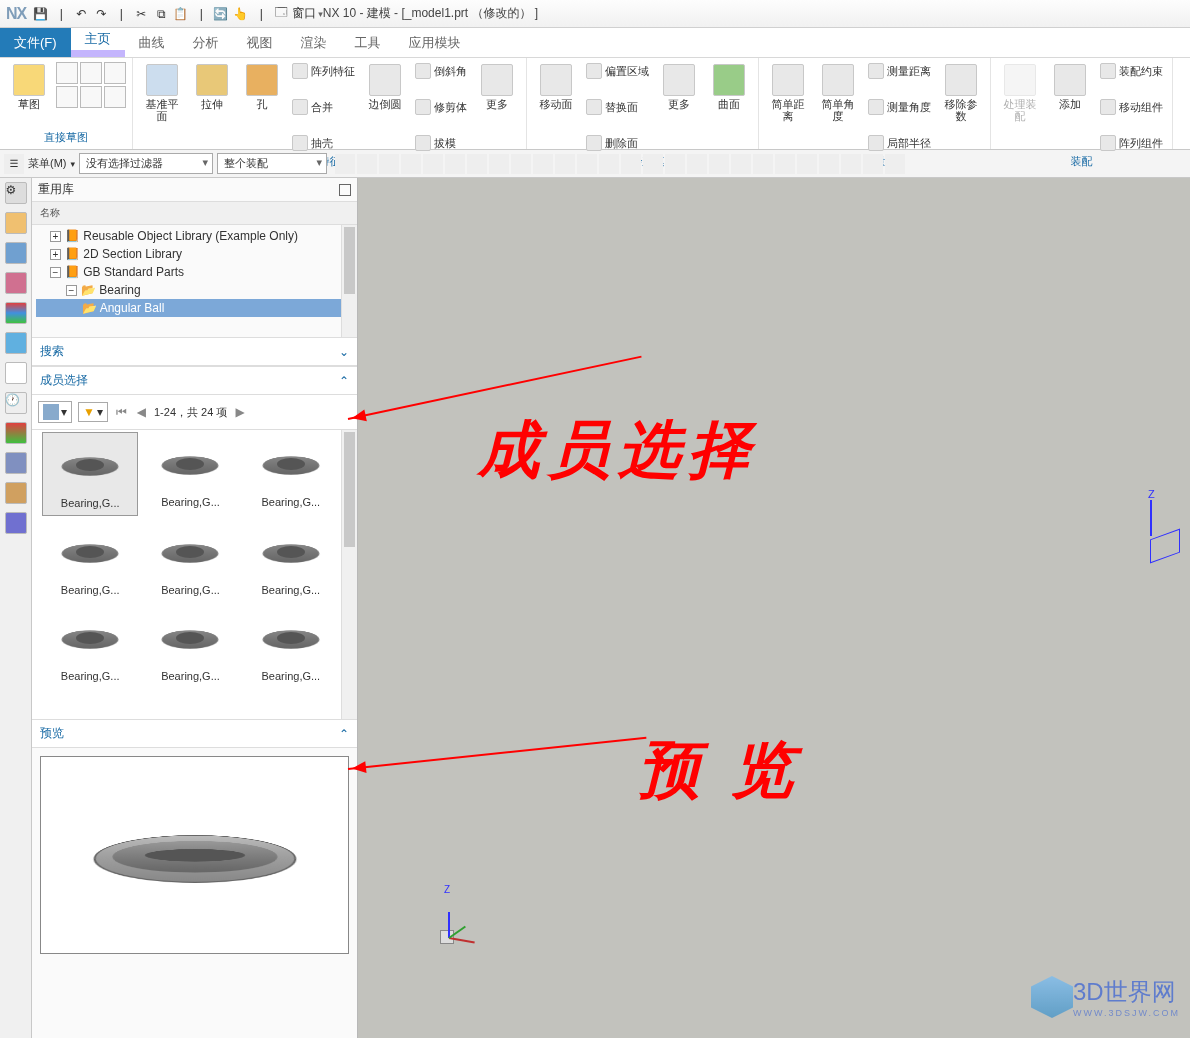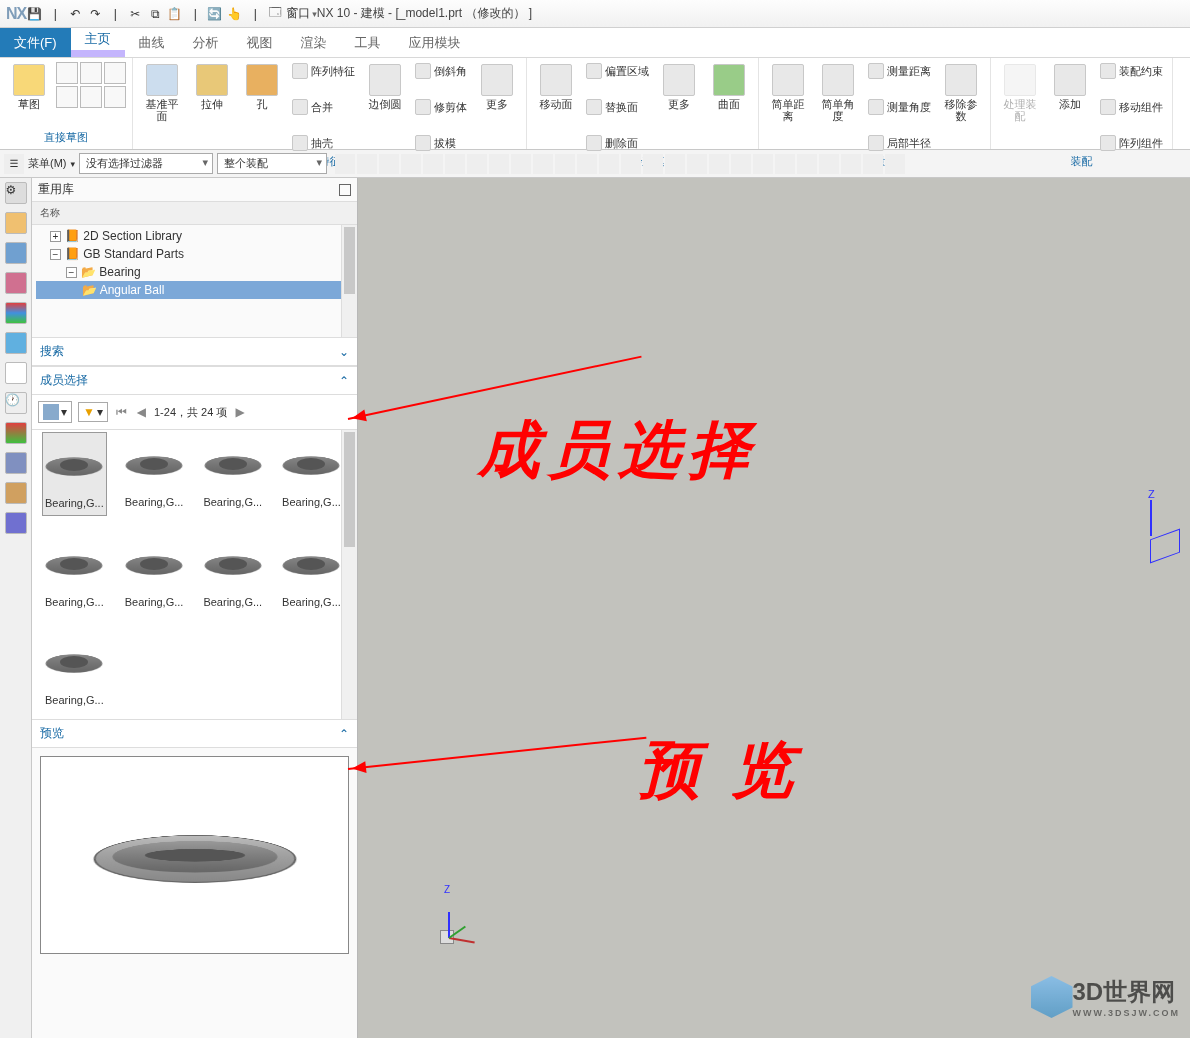--- a/index.html
+++ b/index.html
@@ -1,18 +1,18 @@
 <!DOCTYPE html>
 <html><head>
 <meta charset="utf-8">
 <style>
 *{box-sizing:border-box;margin:0;padding:0;font-family:"Microsoft YaHei","SimSun",sans-serif}
 body{width:1190px;height:1038px;background:#bbb;overflow:hidden;font-size:12px;color:#333}
 .titlebar{height:28px;background:linear-gradient(#fdfdfd,#f1f1f1);display:flex;align-items:center;padding:0 6px;border-bottom:1px solid #d0d0d0}
-.nx-logo{font-weight:bold;color:#7f9db9;font-size:16px;letter-spacing:-1px;margin-right:0}
+.nx-logo{font-weight:bold;color:#7f9db9;font-size:16px;letter-spacing:-1px;margin-right:6px}
 .qat{display:flex;align-items:center;gap:2px}
 .qat .ico{width:18px;height:18px;display:flex;align-items:center;justify-content:center;font-size:12px}
 .title-text{flex:1;text-align:left;color:#444;padding-right:6px}
 .menubar{height:30px;background:#fff;display:flex;align-items:stretch;border-bottom:1px solid #d8d8d8}
 .file-btn{background:#237bb8;color:#fff;padding:0 14px;display:flex;align-items:center;font-size:13px}
 .tab{padding:0 14px;display:flex;align-items:center;color:#666;font-size:13px;cursor:pointer}
 .tab.active{color:#1a6ba5;border-bottom:7px solid #c4b5fd;background:#fff}
 .ribbon{height:92px;background:#fff;display:flex;align-items:stretch;border-bottom:1px solid #c8c8c8}
 .rgroup{border-right:1px solid #e4e4e4;padding:4px 6px 2px;display:flex;flex-direction:column;justify-content:space-between}
 .rgroup-body{display:flex;align-items:flex-start;gap:4px;flex:1}
@@ -41,41 +41,41 @@
 .tree-row.sel{background:#7ca8d8;color:#fff}
 .tree-row .tog{display:inline-block;width:11px;height:11px;border:1px solid #999;text-align:center;line-height:9px;font-size:10px;margin-right:4px;background:#fff;color:#333}
 .fld{color:#d8a038}
 .scroll-v{position:absolute;right:0;top:0;bottom:0;width:16px;background:#f0f0f0;border-left:1px solid #ddd}
 .scroll-v .thumb{background:#c8c8c8;height:60%;margin:10% 2px}
 .sect-hdr{padding:5px 8px;color:#1a6ba5;font-size:12px;border-top:1px solid #ddd;border-bottom:1px solid #ddd;display:flex;justify-content:space-between;align-items:center;background:#fff}
 .member-bar{padding:6px;display:flex;align-items:center;gap:6px;background:#fff}
 .ddbtn{border:1px solid #aaa;padding:2px 4px;display:flex;align-items:center;gap:2px;background:#fff}
 .navbtn{color:#888;font-size:12px;padding:0 2px}
 .grid-wrap{flex:0 0 290px;overflow:hidden;position:relative;background:#fff;border-top:1px solid #ddd}
-.grid{display:grid;grid-template-columns:repeat(4,1fr);gap:16px;padding:2px 18px 2px 10px}
+.grid{display:grid;grid-template-columns:repeat(3,1fr);gap:4px;padding:2px 18px 2px 10px}
 .cell{display:flex;flex-direction:column;align-items:center;padding:6px 2px;cursor:pointer}
 .cell.sel{background:#e8e8e8;border:1px solid #999}
 .bearing{width:56px;height:36px;position:relative;margin:8px 0 14px}
 .br-outer{position:absolute;inset:0;border-radius:50%/50%;background:linear-gradient(#888,#666);transform:perspective(100px) rotateX(60deg)}
 .br-inner{position:absolute;inset:12px 14px;border-radius:50%;background:#555}
 .cell span{font-size:11px;color:#333;white-space:nowrap;overflow:hidden;text-overflow:ellipsis;max-width:78px}
 .preview-box{margin:8px;border:1px solid #888;height:198px;display:flex;align-items:center;justify-content:center;background:#fff}
 .big-bearing{width:200px;height:110px;position:relative}
 .bb-o{position:absolute;inset:0;border-radius:50%;background:linear-gradient(#bbb,#888);transform:perspective(300px) rotateX(65deg);border:2px solid #666}
 .bb-m{position:absolute;inset:18px;border-radius:50%;background:linear-gradient(#999,#666);transform:perspective(300px) rotateX(65deg)}
 .bb-i{position:absolute;inset:40px 50px;border-radius:50%;background:#555;transform:perspective(300px) rotateX(65deg)}
 .viewport{flex:1;background:#c2c2bd;position:relative}
 .annot{position:absolute;font-family:"KaiTi","STKaiti",cursive;color:#ff0000;font-size:62px;font-weight:bold;letter-spacing:8px;font-style:italic}
 .arrow{position:absolute;height:2px;background:#ff0000;transform-origin:left center}
 .arrow:before{content:"";position:absolute;left:-2px;top:-5px;border:6px solid transparent;border-right:14px solid #ff0000}
 .triad{position:absolute;bottom:90px;left:70px;width:50px;height:50px}
 .triad .ax{position:absolute;left:20px;bottom:10px;width:2px;height:26px;transform-origin:bottom}
 .triad .cube{position:absolute;left:12px;bottom:4px;width:14px;height:14px;background:#ddd;border:1px solid #888}
 .csys{position:absolute;right:10px;top:310px;color:#3030ff;font-size:11px}
-.watermark{position:absolute;right:10px;bottom:20px;color:#000000;opacity:.6;font-size:24px;font-weight:bold;display:flex;align-items:center;}
+.watermark{position:absolute;right:10px;bottom:20px;color:#1d4ed8;opacity:.6;font-size:24px;font-weight:normal;display:flex;align-items:center;}
 .watermark .hex{width:42px;height:42px;background:linear-gradient(#6bf,#28c);clip-path:polygon(50% 0,100% 25%,100% 75%,50% 100%,0 75%,0 25%)}
 .watermark small{display:block;font-size:9px;letter-spacing:2px;opacity:.8}
 .grid-sketch{display:grid;grid-template-columns:repeat(3,22px);grid-template-rows:repeat(2,22px);gap:2px}
 .grid-sketch div{border:1px solid #bbb;background:#f8f8f8}
 </style>
 </head>
 <body>
 
 <div class="titlebar">
   <span class="nx-logo">NX</span>
@@ -324,20 +324,21 @@
     <div class="lico" style="background:#7070d0"></div>
   </div>
 
   <div class="panel">
     <div class="panel-hdr">
       <span>重用库</span>
       <span class="sq"></span>
     </div>
     <div class="tree-hdr">名称</div>
     <div class="tree">
+      <div class="tree-row"><span class="tog">+</span>📙 <span>Reusable Object Library (Example Only)</span></div>
       <div class="tree-row"><span class="tog">+</span>📙 <span>2D Section Library</span></div>
       <div class="tree-row"><span class="tog">−</span>📙 <span>GB Standard Parts</span></div>
       <div class="tree-row l2"><span class="tog">−</span><span class="fld">📂</span> <span>Bearing</span></div>
       <div class="tree-row l3 sel"><span class="fld" style="color:#fff">📂</span> <span>Angular Ball</span></div>
       <div class="scroll-v">
           <div class="thumb"></div>
         </div>
     </div>
     <div class="sect-hdr">
         <span>搜索</span>

